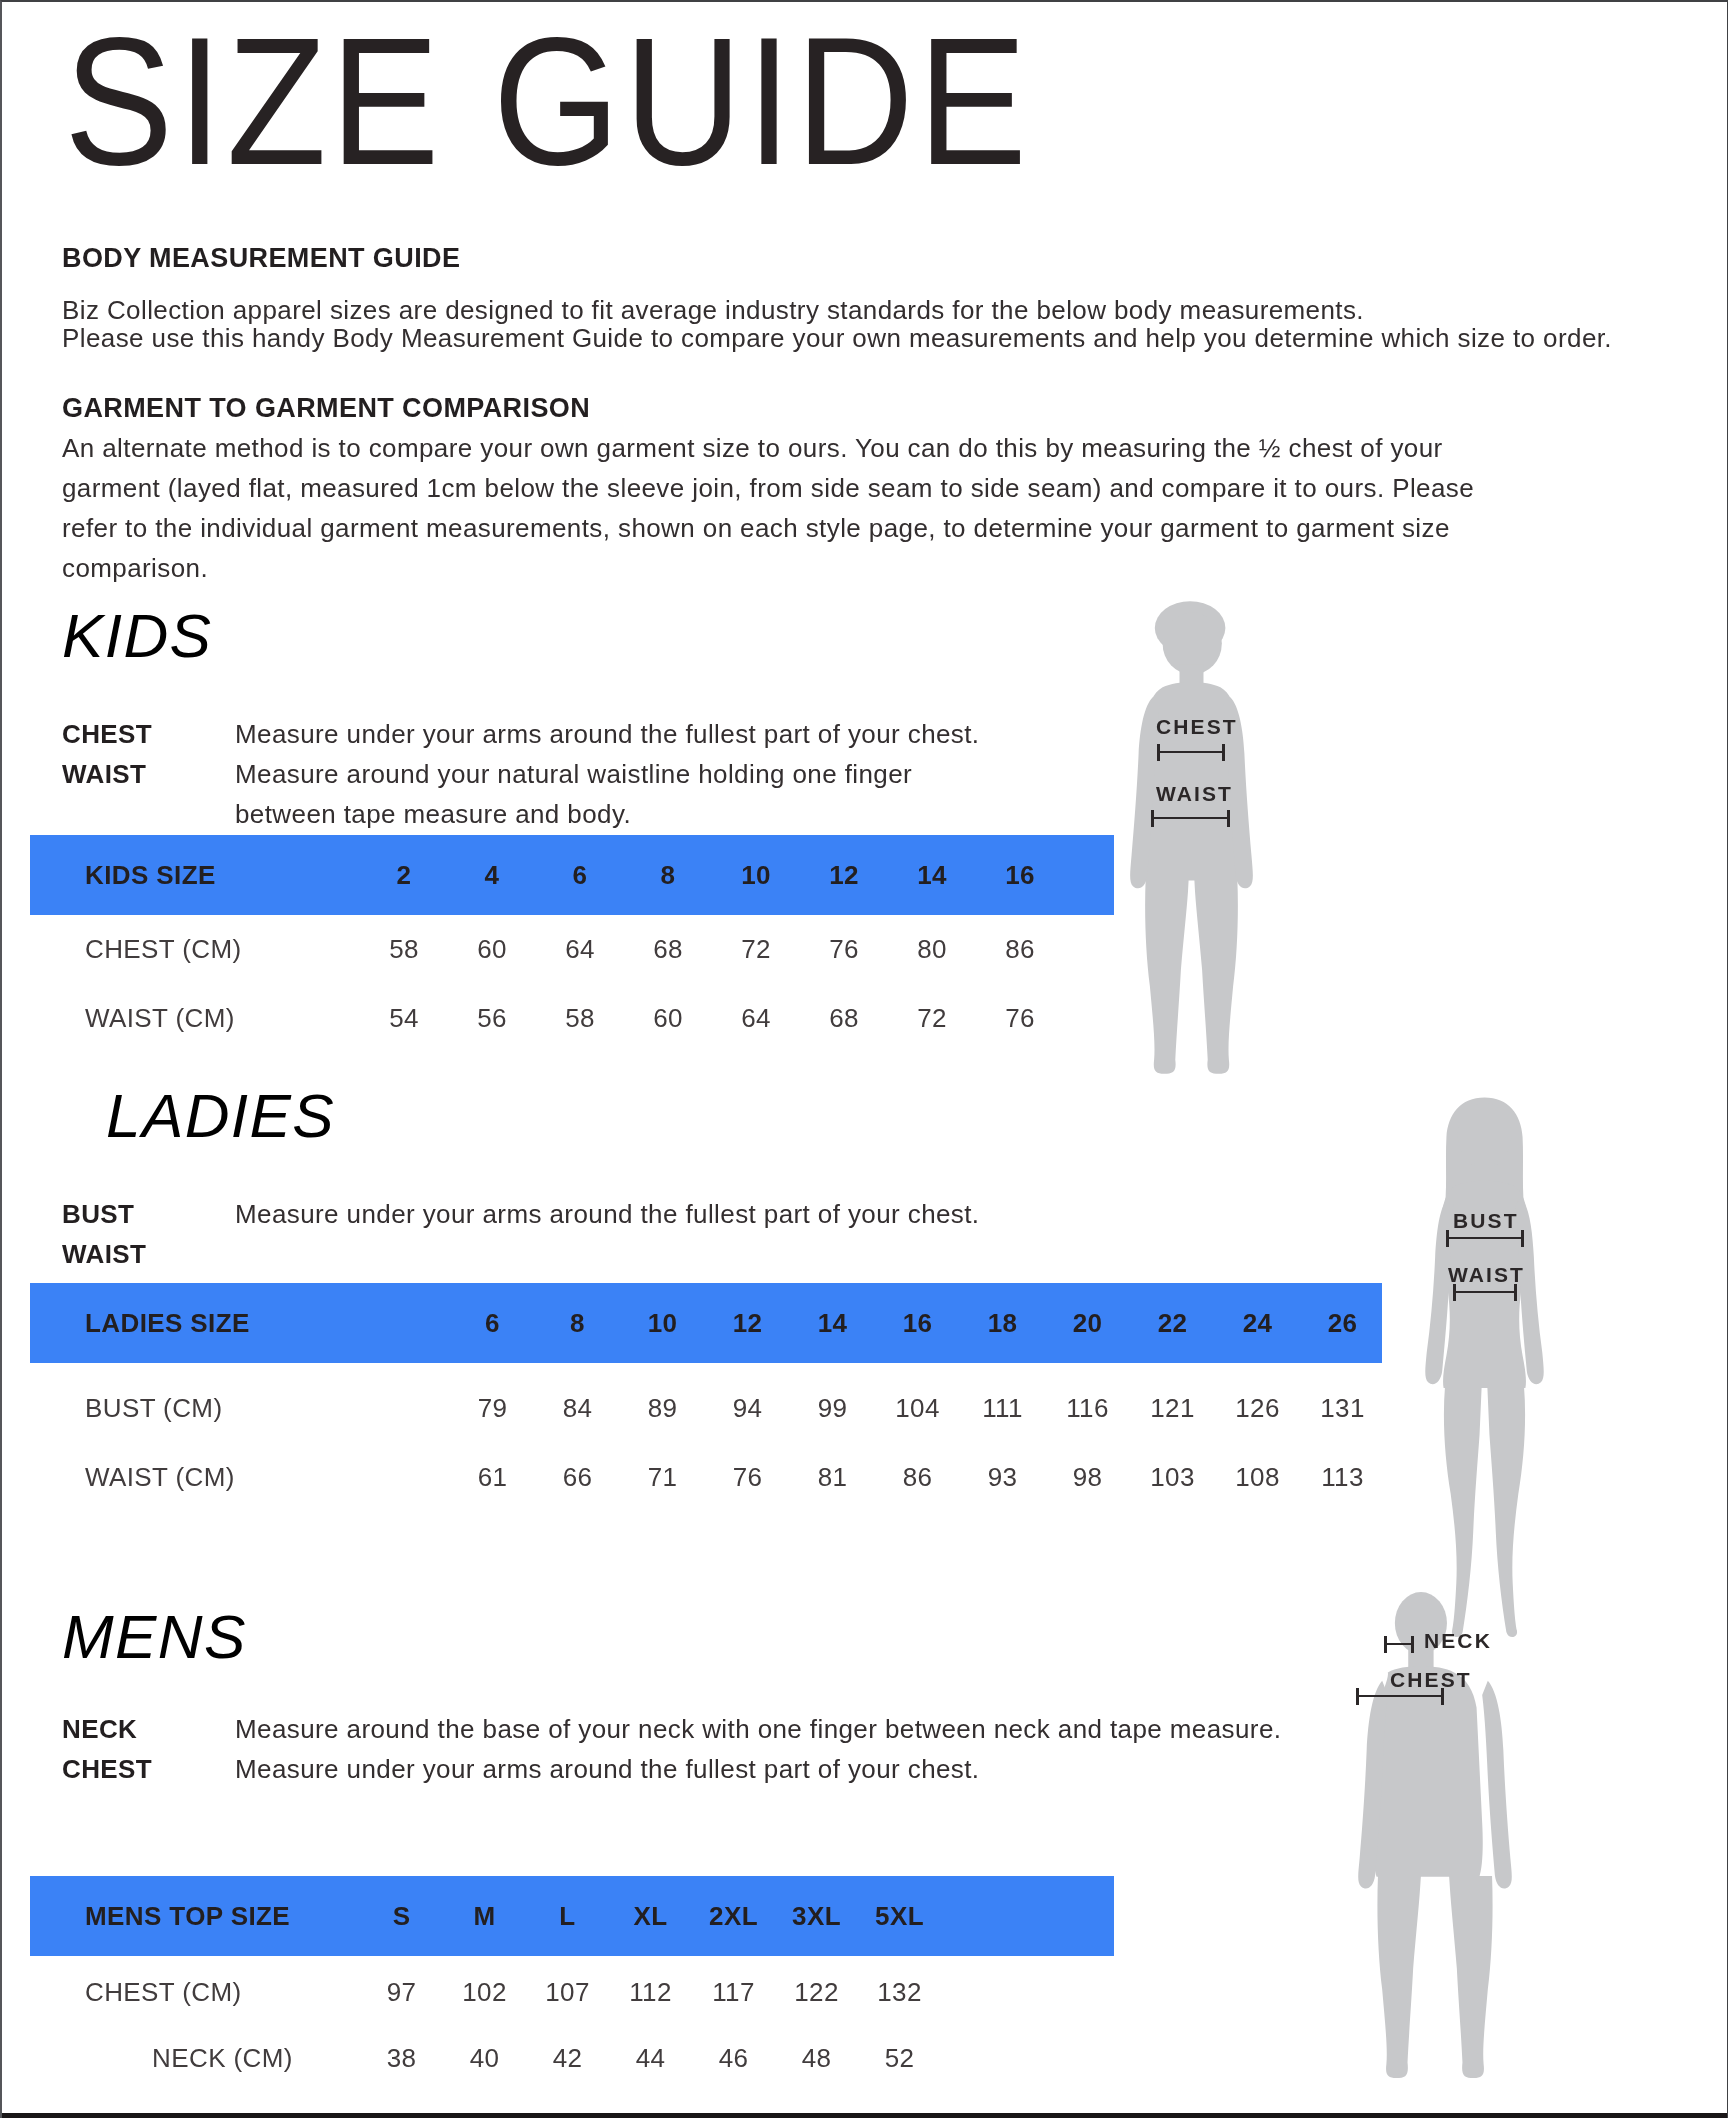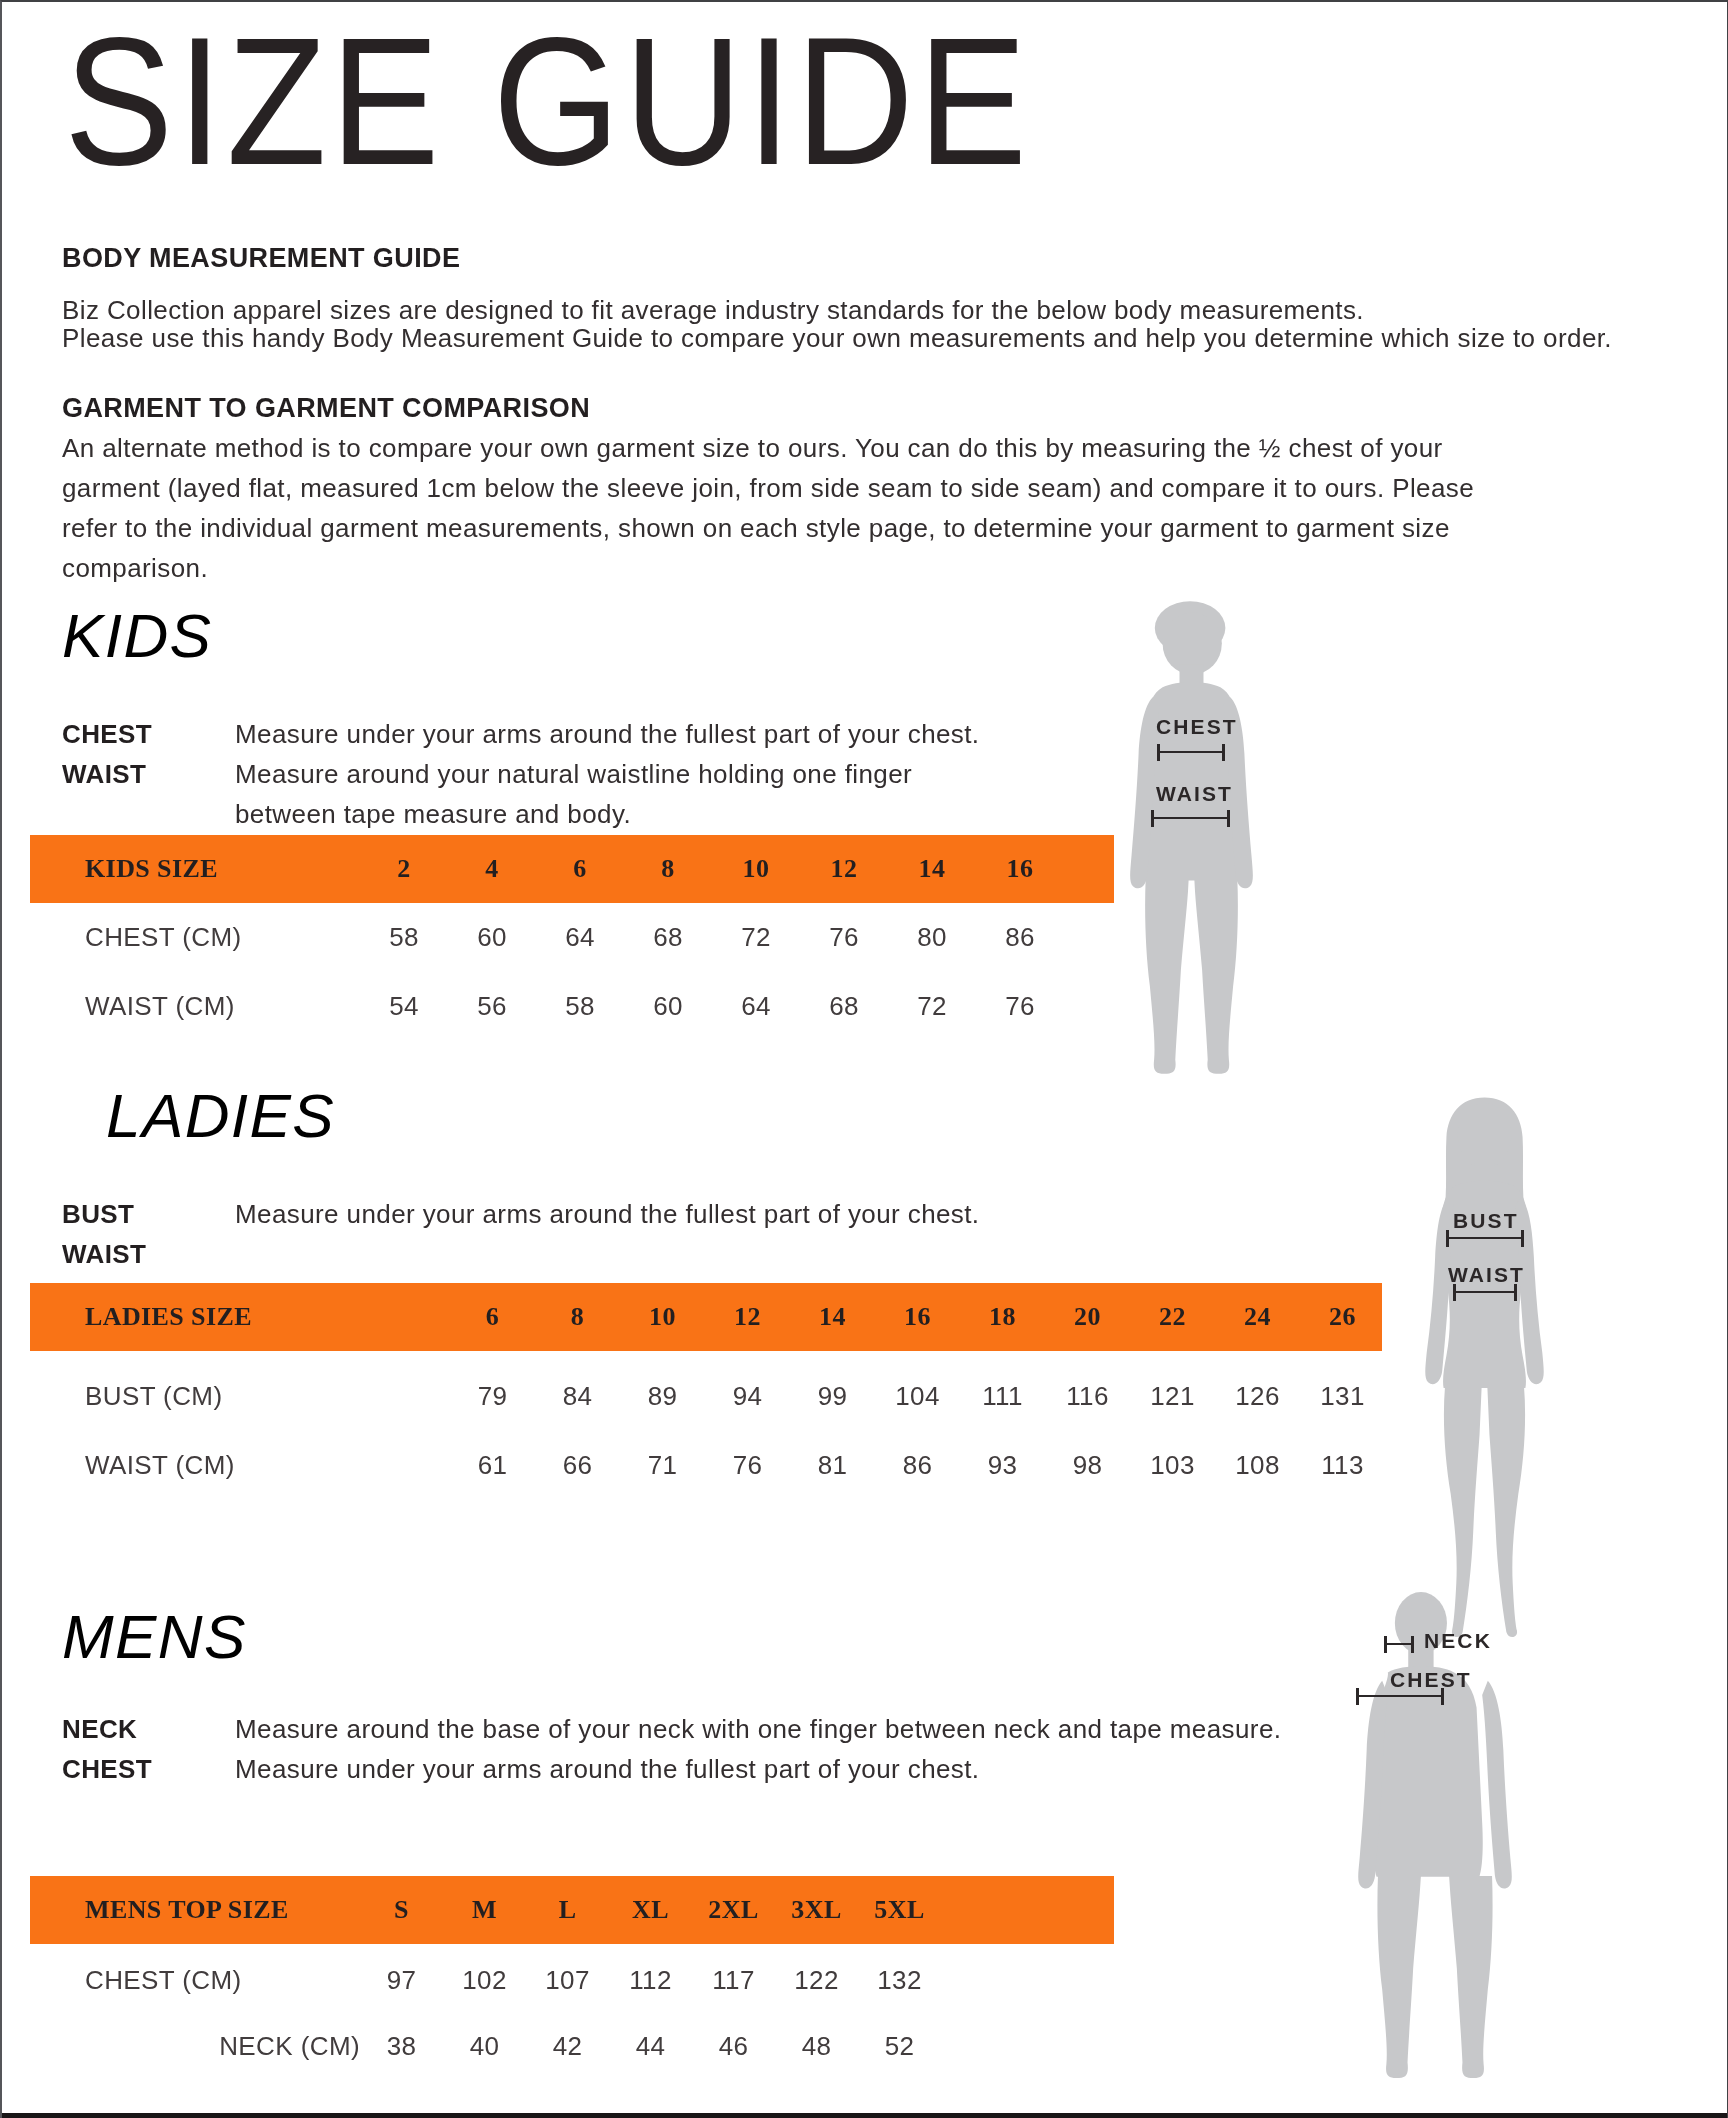--- a/index.html
+++ b/index.html
@@ -45,21 +45,21 @@
   .defrow{display:grid;grid-template-columns:173px auto;}
   .defterm{font-weight:bold;color:#231f20;}
   .defdesc{color:#332e2f;}
   .defdesc.wrap{max-width:748px;}
 
   .tbl{position:absolute;left:28px;}
   .trow{display:grid;align-items:center;}
   .kids-cols{grid-template-columns:330px repeat(8,88px);}
   .ladies-cols{grid-template-columns:420px repeat(11,85px);}
   .mens-cols{grid-template-columns:330px repeat(7,83px);}
-  .thead{height:68px;background:#f97316;font-family:Liberation Serif, serif;}
+  .thead{height:80px;background:#3b82f6;}
   .thead .tlabel{font-weight:bold;color:#231f20;}
   .thead span{font-weight:bold;color:#231f20;}
   .tlabel{padding-left:55px;font-size:26px;letter-spacing:0.4px;white-space:nowrap;}
   .trow span{font-size:26px;text-align:center;letter-spacing:0.4px;}
   .drow{height:32px;color:#413c3d;}
   .drow .tlabel{font-weight:normal;color:#413c3d;}
   .kids-w{width:1084px;}
   .ladies-w{width:1352px;}
   .mens-w{width:1084px;}
 
@@ -263,21 +263,21 @@
       <span class="tlabel" style="text-align:left;">CHEST (CM)</span>
     <span>97</span>
         <span>102</span>
         <span>107</span>
         <span>112</span>
         <span>117</span>
         <span>122</span>
         <span>132</span>
       </div>
     <div class="trow mens-cols drow" style="margin-top:34px;">
-      <span class="tlabel" style="text-align:right;">NECK (CM)</span>
+      <span class="tlabel" style="text-align:center;">NECK (CM)</span>
     <span>38</span>
         <span>40</span>
         <span>42</span>
         <span>44</span>
         <span>46</span>
         <span>48</span>
         <span>52</span>
       </div>
   </div>
 

